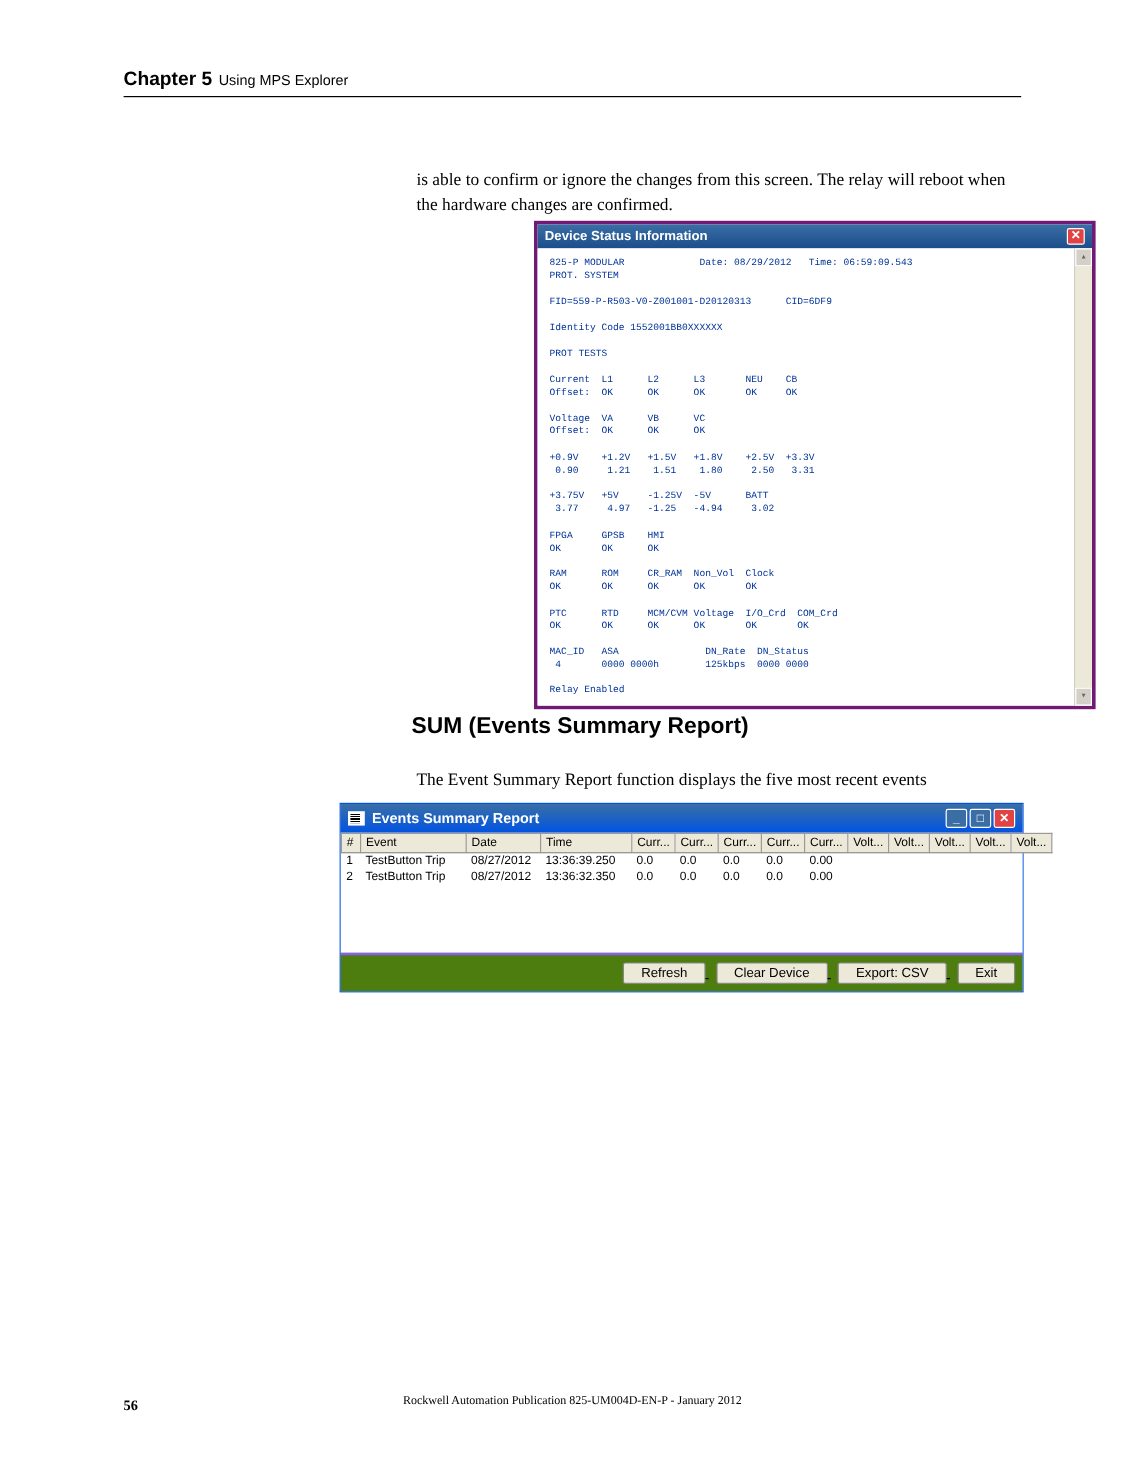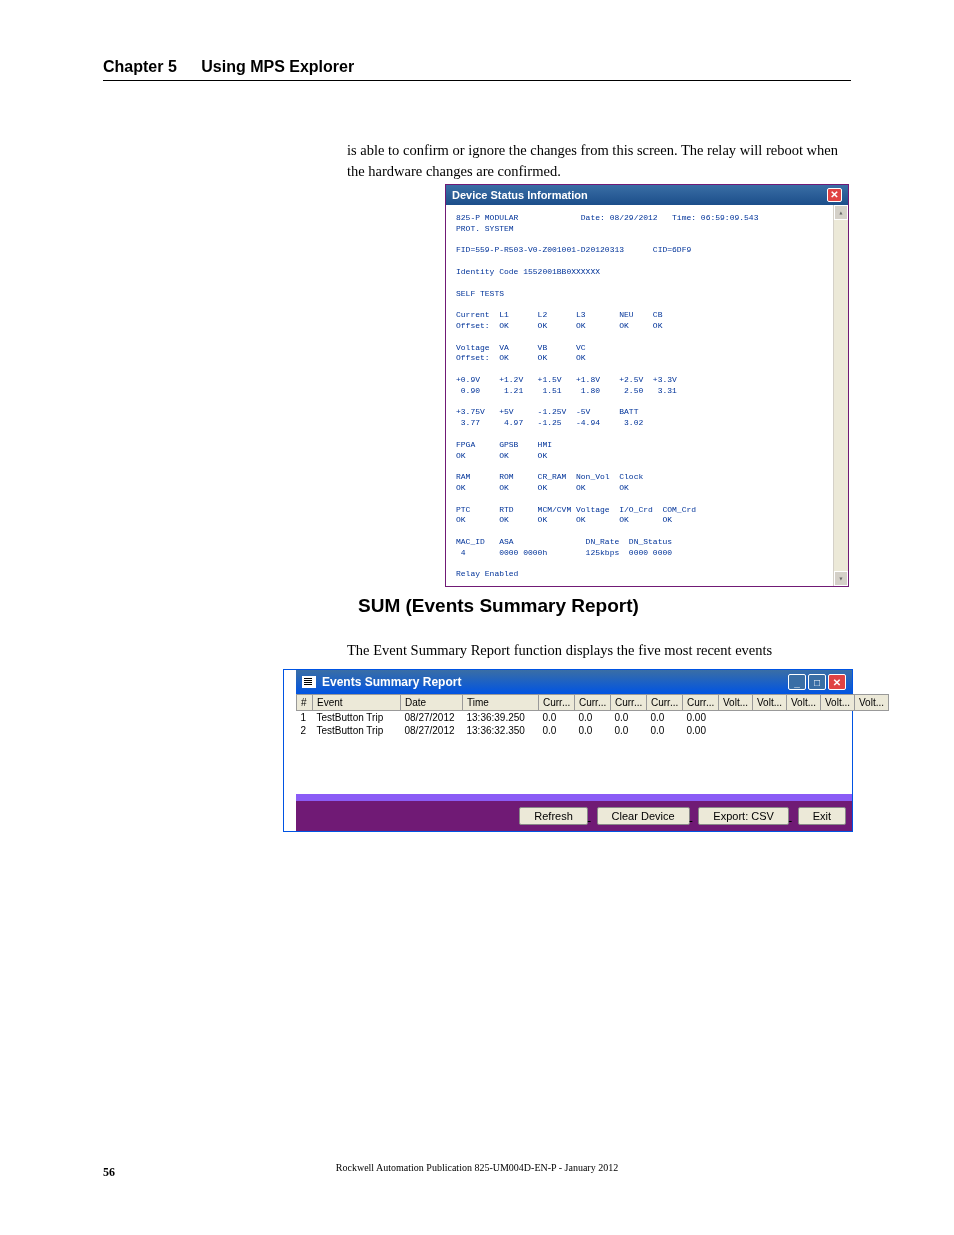--- a/index.html
+++ b/index.html
@@ -16,54 +16,53 @@
     top: 58px;
     left: 103px;
     right: 103px;
     font-family: Arial, Helvetica, sans-serif;
   }
   .header-chapter {
     font-weight: bold;
     font-size: 16px;
   }
   .header-title {
-    font-size: 16px;
-    margin-left: 20px;
-    font-weight: bold;
+    font-size: 12px;
+    margin-left: 1px;
   }
   .header-rule {
     border: none;
     border-top: 1.5px solid #000;
     margin-top: 4px;
   }
   .body-text {
     position: absolute;
     left: 347px;
     right: 103px;
     font-size: 14.5px;
     line-height: 1.45;
   }
   .intro-para { top: 140px; }
   .section-heading {
     position: absolute;
-    left: 358px;
+    left: 343px;
     top: 595px;
     font-family: Arial, Helvetica, sans-serif;
     font-weight: bold;
     font-size: 19px;
   }
   .summary-para { top: 640px; }
 
   
   .device-window {
     position: absolute;
     left: 445px;
     top: 184px;
-    width: 404px;
-    border: 1px solid #701a75;
+    width: 468px;
+    border: 3px solid #701a75;
     background: #fff;
     font-family: 'Courier New', monospace;
     font-size: 8px;
   }
   .device-titlebar {
     background: linear-gradient(#3a6ea5, #1c4e8a);
     color: #fff;
     font-family: Tahoma, sans-serif;
     font-size: 11px;
     font-weight: bold;
@@ -133,21 +132,20 @@
   
   .events-window {
     position: absolute;
     left: 283px;
     top: 669px;
     width: 570px;
     border: 1px solid #0054e3;
     background: #fff;
     font-family: Tahoma, sans-serif;
     font-size: 10px;
-    padding-left: 12px;
   }
   .events-titlebar {
     background: linear-gradient(#3a6ea5, #0054e3);
     color: #fff;
     font-size: 12px;
     font-weight: bold;
     padding: 4px 6px;
     display: flex;
     justify-content: space-between;
     align-items: center;
@@ -204,24 +202,24 @@
   .events-table td {
     font-size: 10px;
     padding: 1px 4px;
     white-space: nowrap;
   }
   .events-body {
     background: #fff;
     min-height: 100px;
   }
   .events-footer {
-    background: #701a75;
+    background: #4d7c0f;
     padding: 6px;
     text-align: right;
-    border-top: 7px solid #8b5cf6;
+    border-top: 2px solid #8b5cf6;
     text-decoration: underline;
   }
   .events-footer button {
     font-family: Tahoma, sans-serif;
     font-size: 11px;
     padding: 2px 14px;
     margin-left: 6px;
     background: #ece9d8;
     border: 1px solid #888;
     border-radius: 2px;
@@ -264,21 +262,21 @@
     <span class="device-close">✕</span>
   </div>
   <div style="position:relative;">
     <div class="device-content"><span>825-P MODULAR             Date: 08/29/2012   Time: 06:59:09.543
 PROT. SYSTEM</span>
 
 <span>FID=559-P-R503-V0-Z001001-D20120313      CID=6DF9</span>
 
 <span>Identity Code 1552001BB0XXXXXX</span>
 
-<span>SELF TESTS</span>
+<span>PROT TESTS</span>
 
 <span>Current  L1      L2      L3       NEU    CB
 Offset:  OK      OK      OK       OK     OK
 
 Voltage  VA      VB      VC
 Offset:  OK      OK      OK
 
 +0.9V    +1.2V   +1.5V   +1.8V    +2.5V  +3.3V
  0.90     1.21    1.51    1.80     2.50   3.31
 

